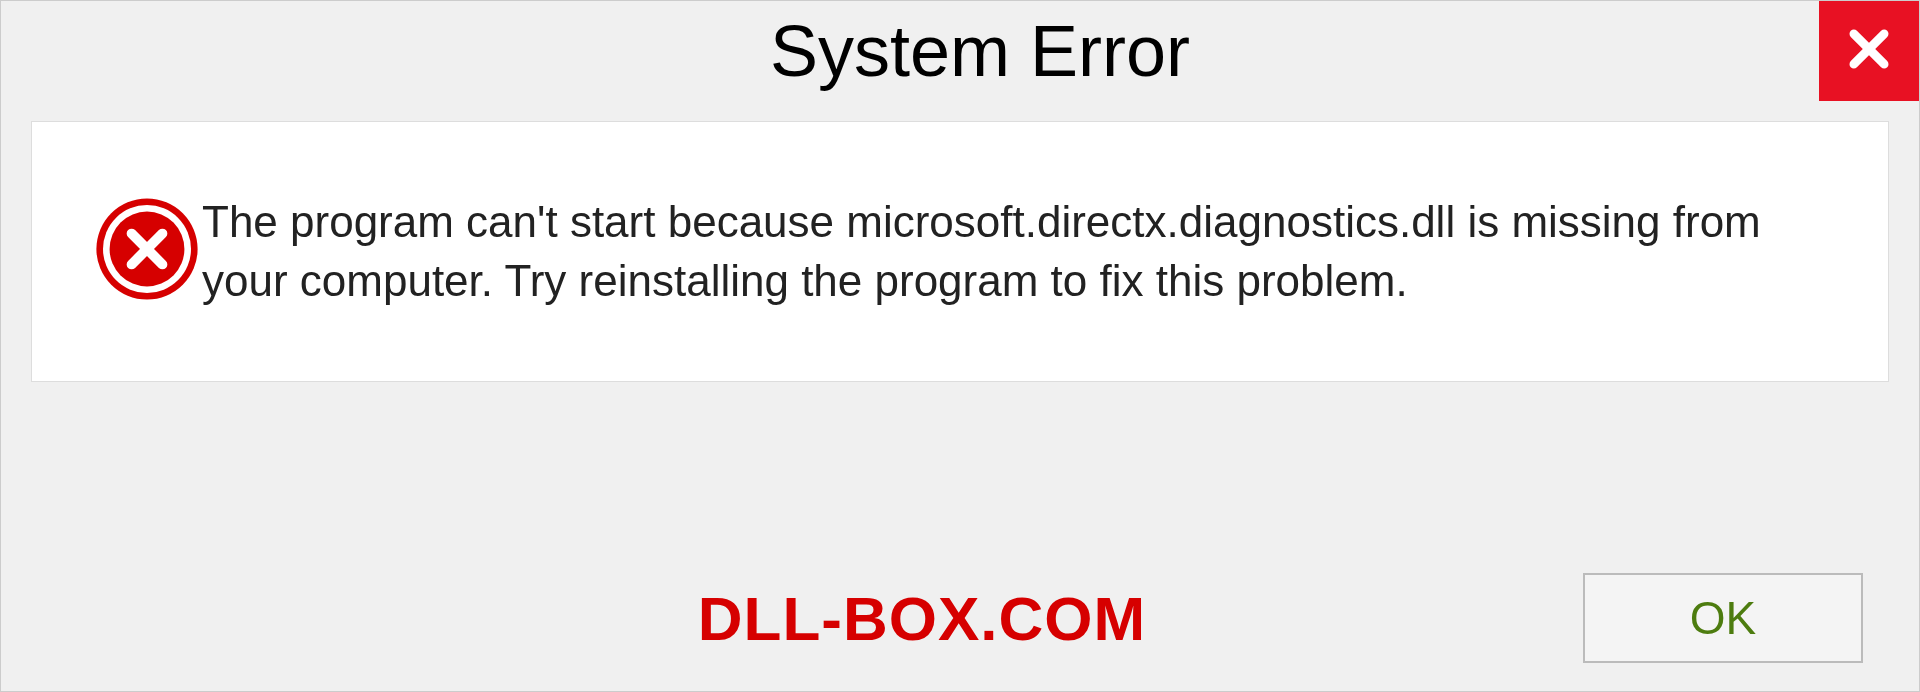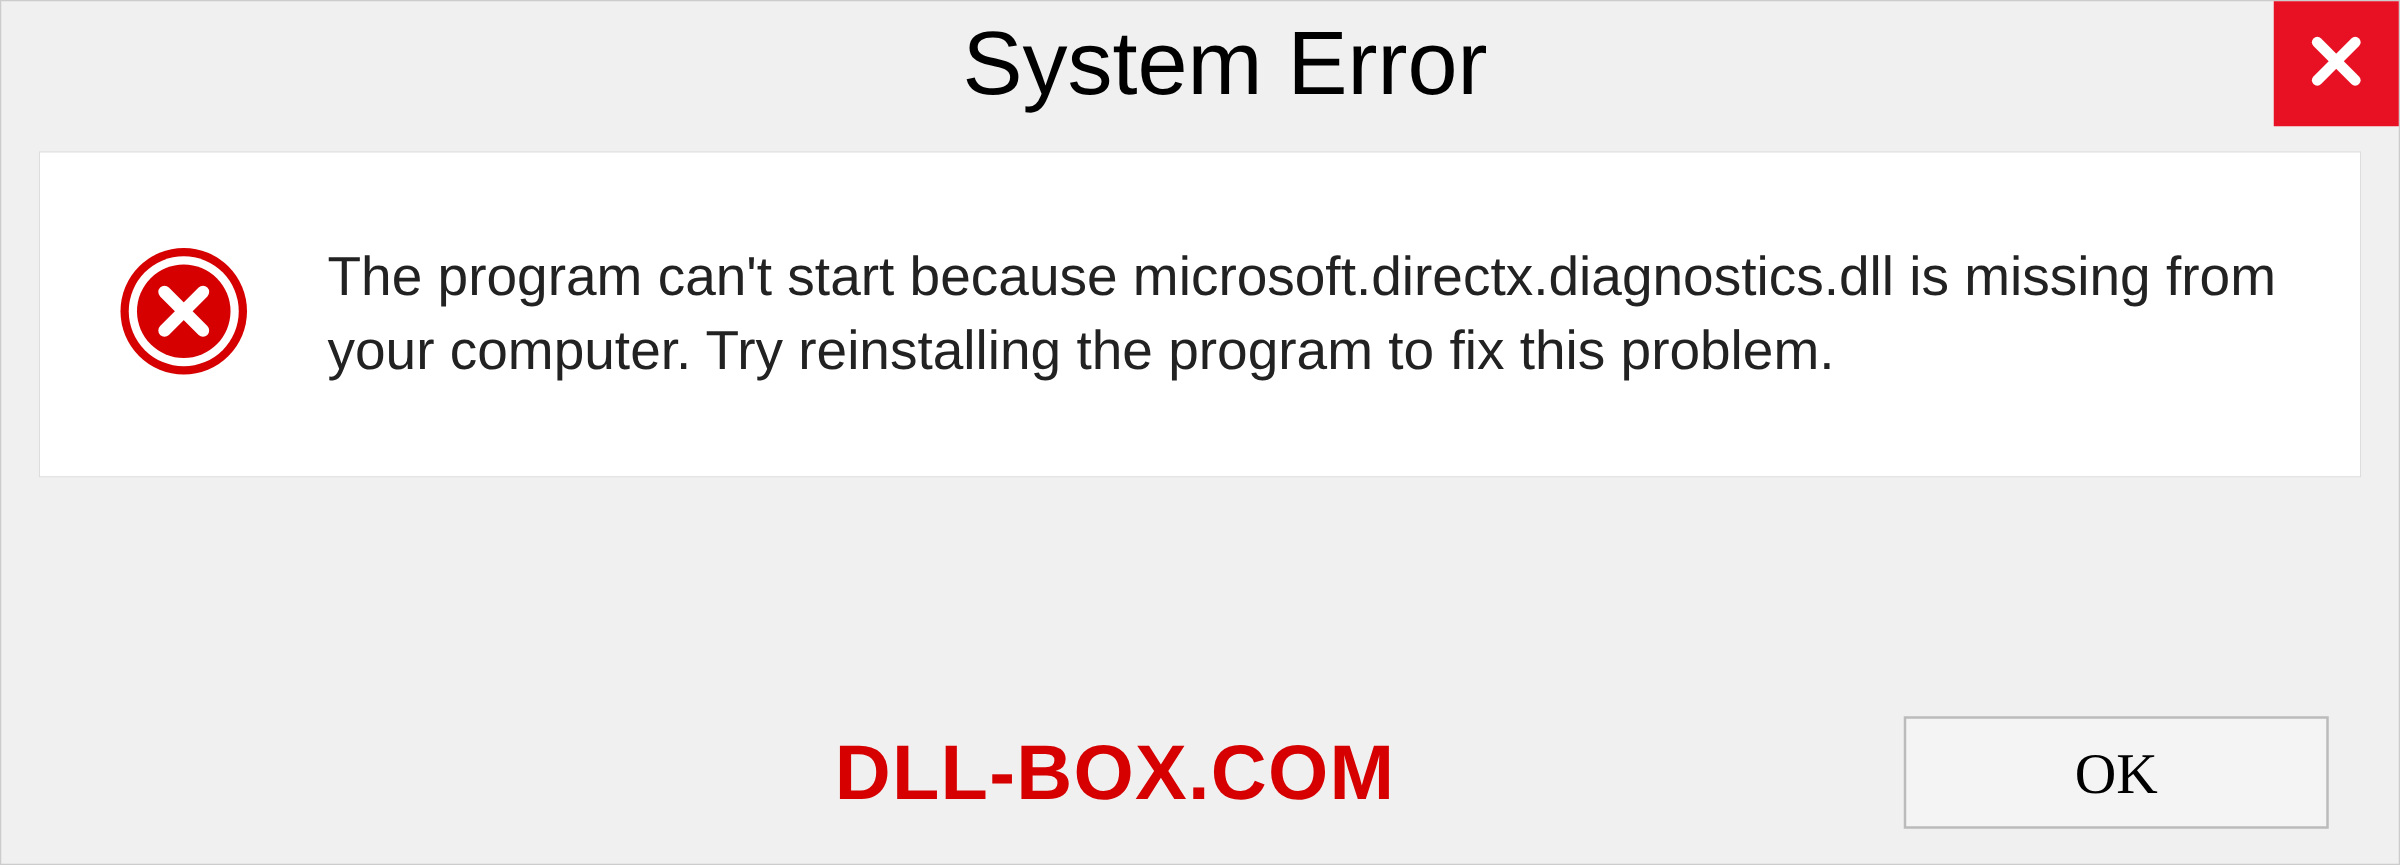--- a/index.html
+++ b/index.html
@@ -52,21 +52,20 @@
       width: 52px;
       height: 52px;
     }
     .content-panel {
       margin: 20px 30px 20px 30px;
       background: #ffffff;
       border: 1px solid #ddd;
       padding: 70px 60px 70px 60px;
       display: flex;
       align-items: center;
-      gap: 60px;
     }
     .error-icon {
       flex-shrink: 0;
     }
     .error-icon svg {
       width: 110px;
       height: 110px;
     }
     .message-text {
       font-size: 44px;
@@ -88,31 +87,31 @@
     .watermark {
       font-size: 62px;
       font-weight: 800;
       color: #d60000;
       letter-spacing: 1px;
       text-align: center;
       flex: 1;
       margin-left: 200px;
     }
     .ok-button {
-      width: 340px;
+      width: 280px;
       height: 90px;
       border: 2px solid #bbb;
       background: #f4f4f4;
       font-size: 46px;
-      color: #000000;
+      color: #4d7c0f;
       cursor: pointer;
       display: flex;
       align-items: center;
       justify-content: center;
-      font-family: Liberation Serif, serif;
+      font-family: Liberation Sans, sans-serif;
     }
   </style>
 </head>
 <body>
 
 <div class="dialog">
 
   <div class="titlebar">
     <div class="title-text">System Error</div>
     <div class="close-button">

